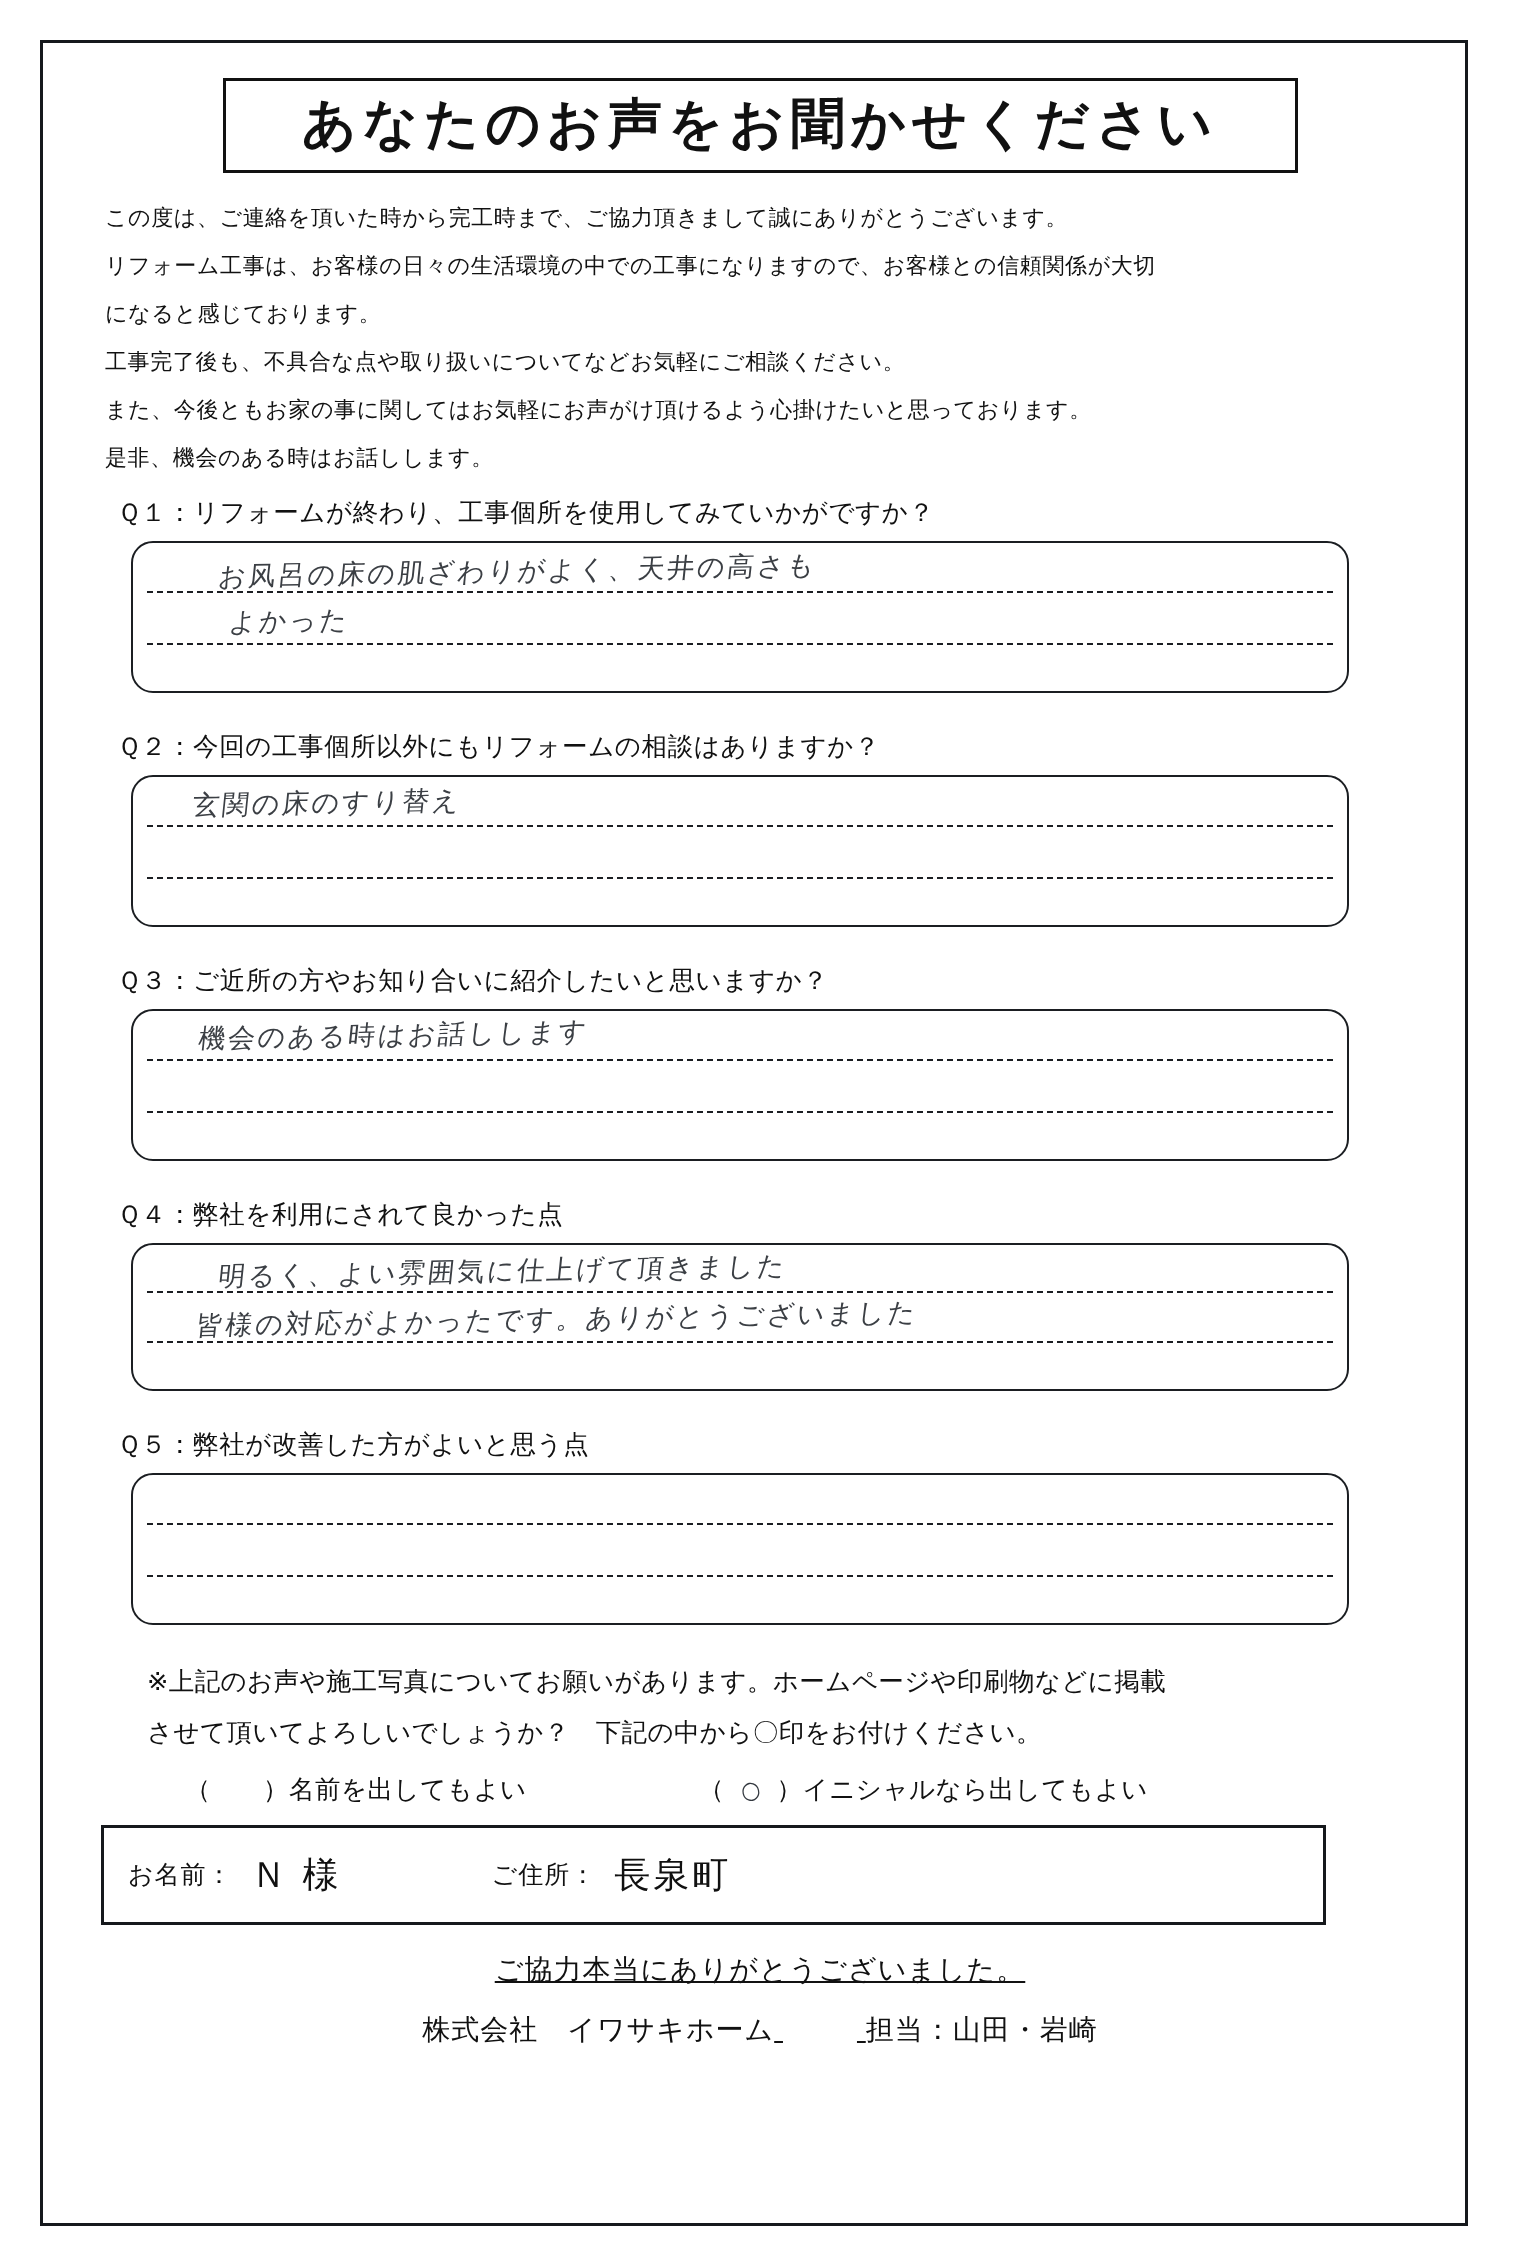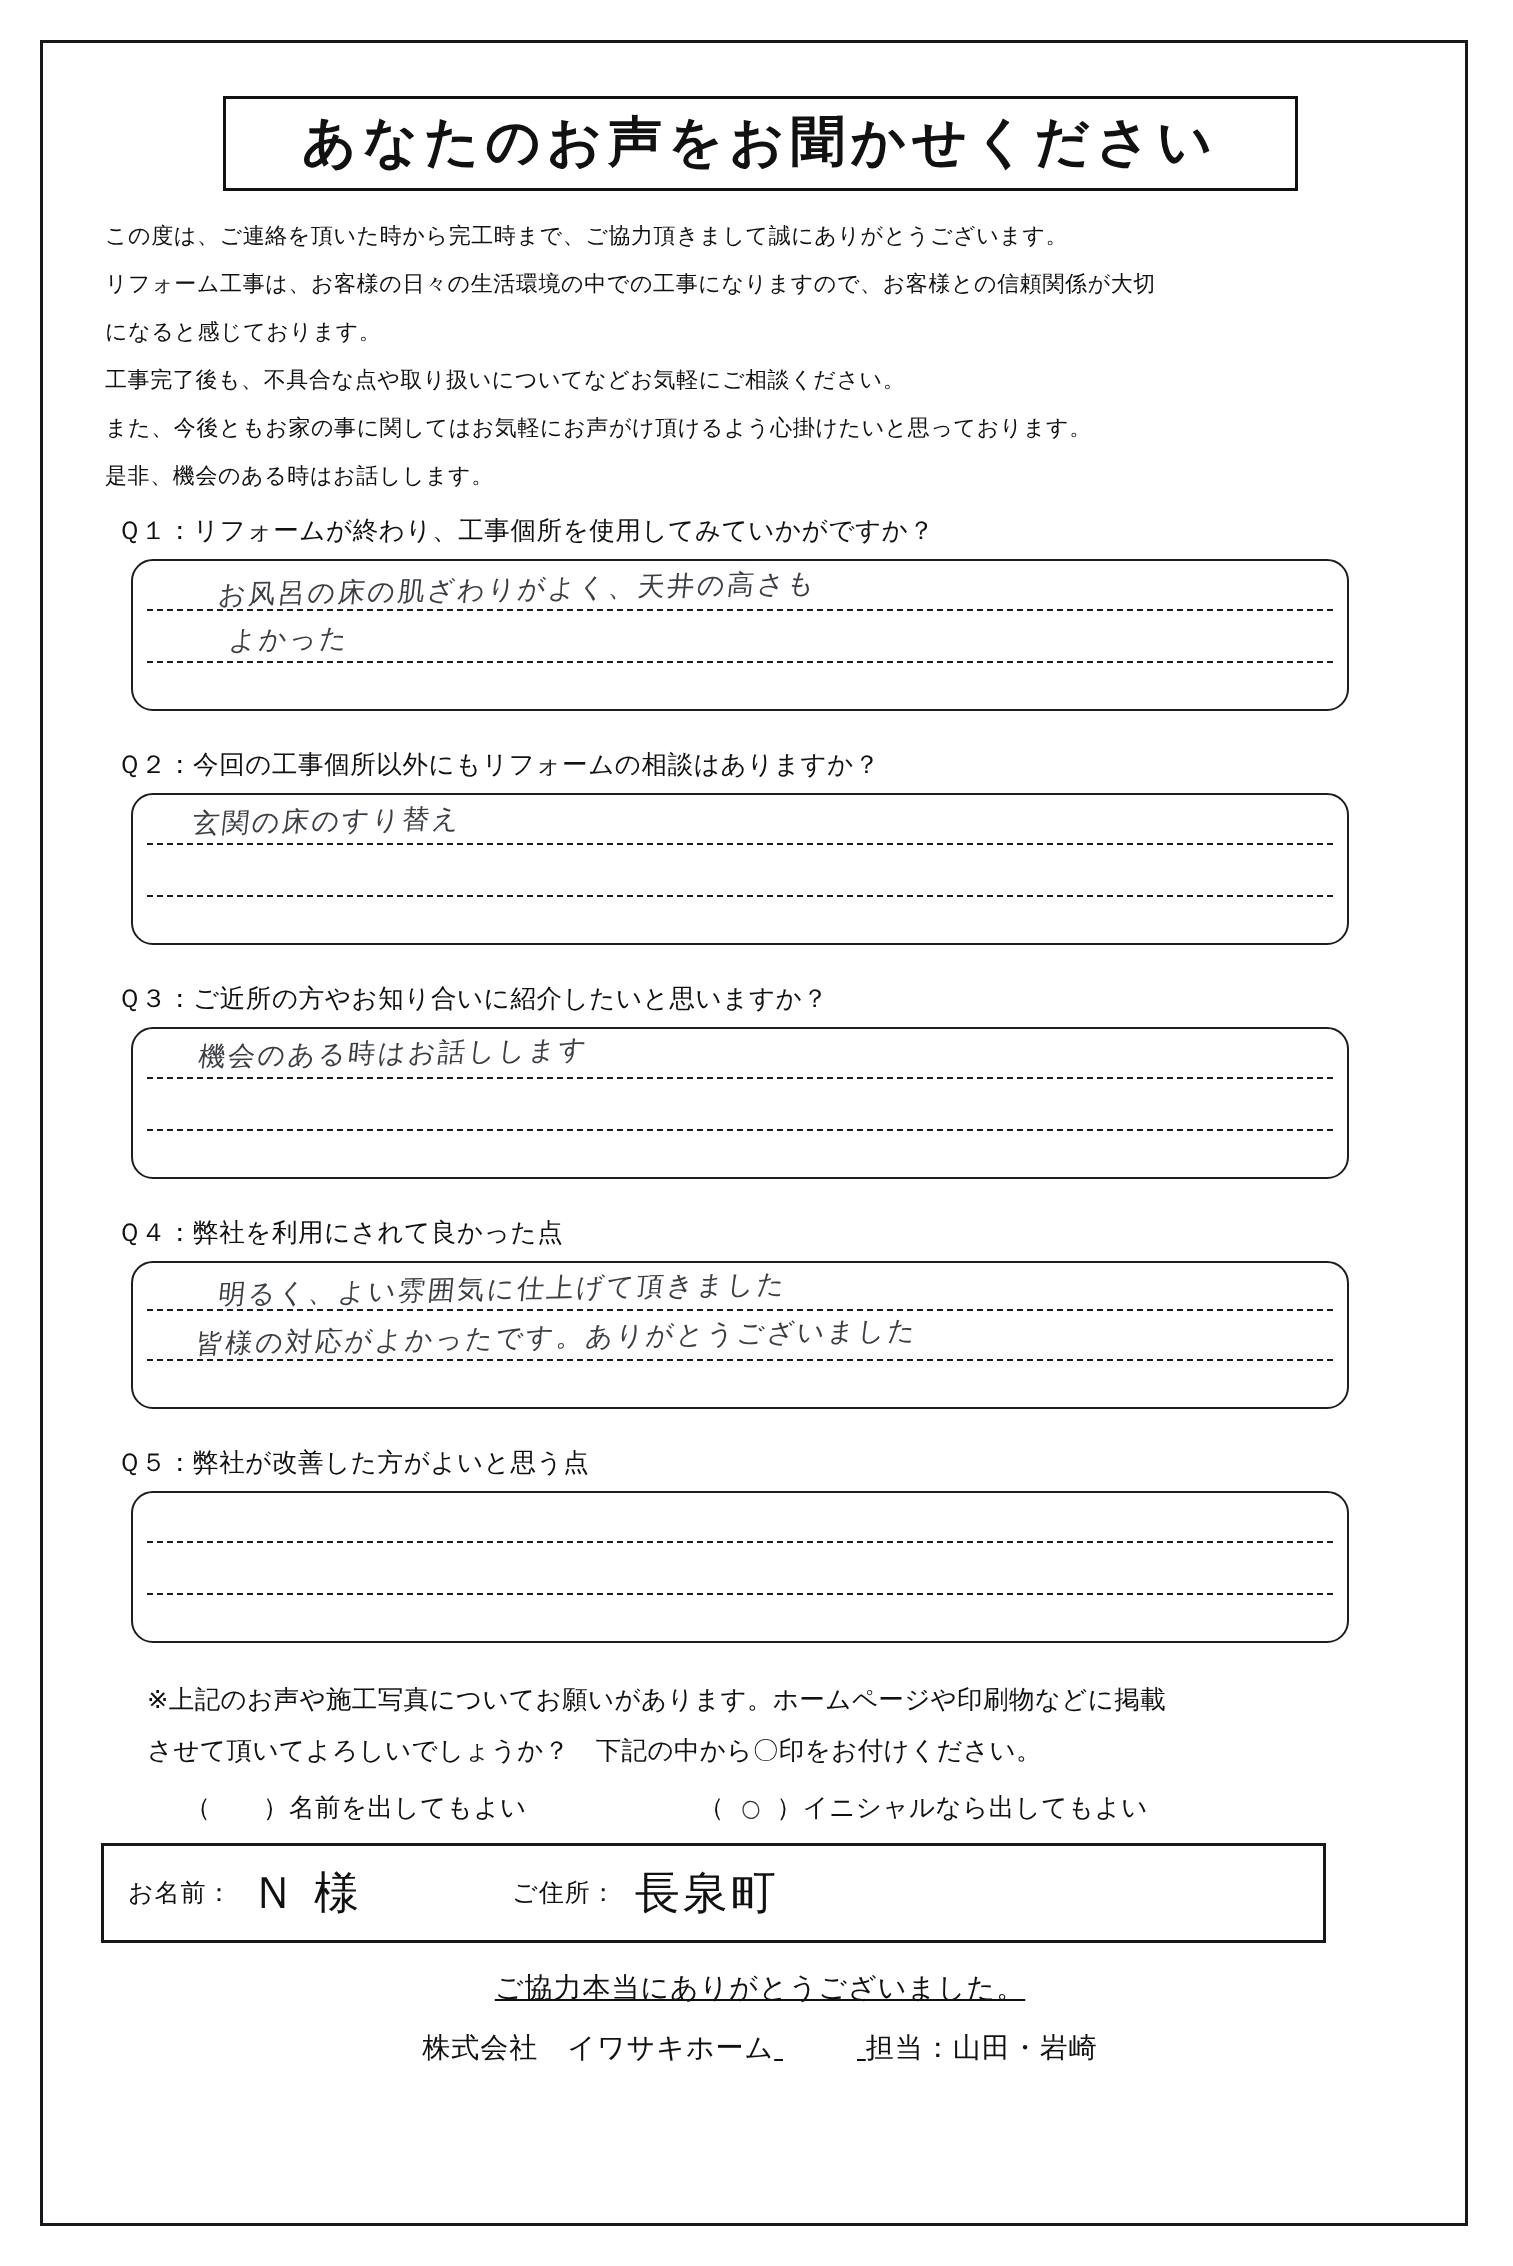--- a/index.html
+++ b/index.html
@@ -29,21 +29,21 @@
     top: 40px;
     width: 1428px;
     height: 2186px;
     border: 3px solid #15181c;
     box-sizing: border-box;
   }
 
   #content {
     position: absolute;
     left: 95px;
-    top: 96px;
+    top: 78px;
     width: 1330px;
     box-sizing: border-box;
   }
 
   
   #title-box {
     margin: 0 auto;
     width: 1075px;
     border: 3px solid #111;
     box-sizing: border-box;
@@ -164,21 +164,21 @@
     align-items: center;
     padding-left: 24px;
     background: #fff;
   }
   .nb-label {
     font-size: 25px;
     letter-spacing: 1px;
     white-space: nowrap;
   }
   .nb-value {
-    font-size: 45px;
+    font-size: 36px;
     letter-spacing: 3px;
     padding-left: 18px;
     white-space: nowrap;
     line-height: 1;
   }
   #nb-gap { width: 150px; }
 
   
   #footer {
     margin-top: 26px;

